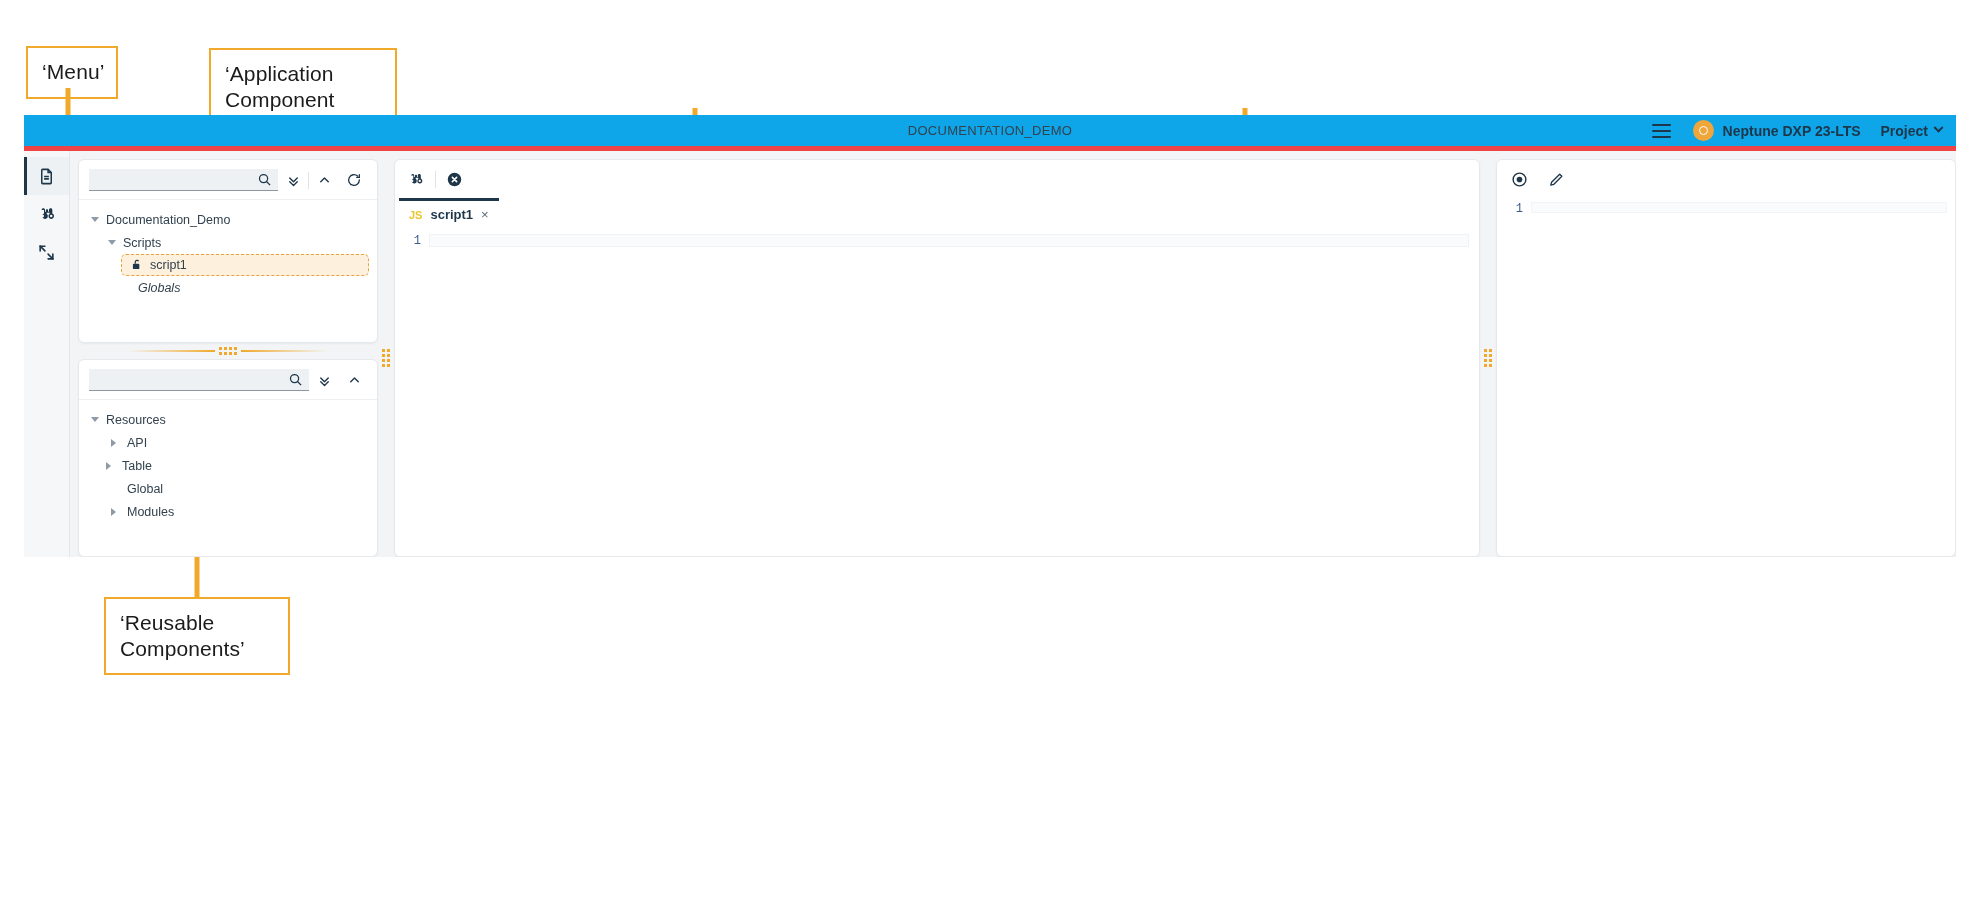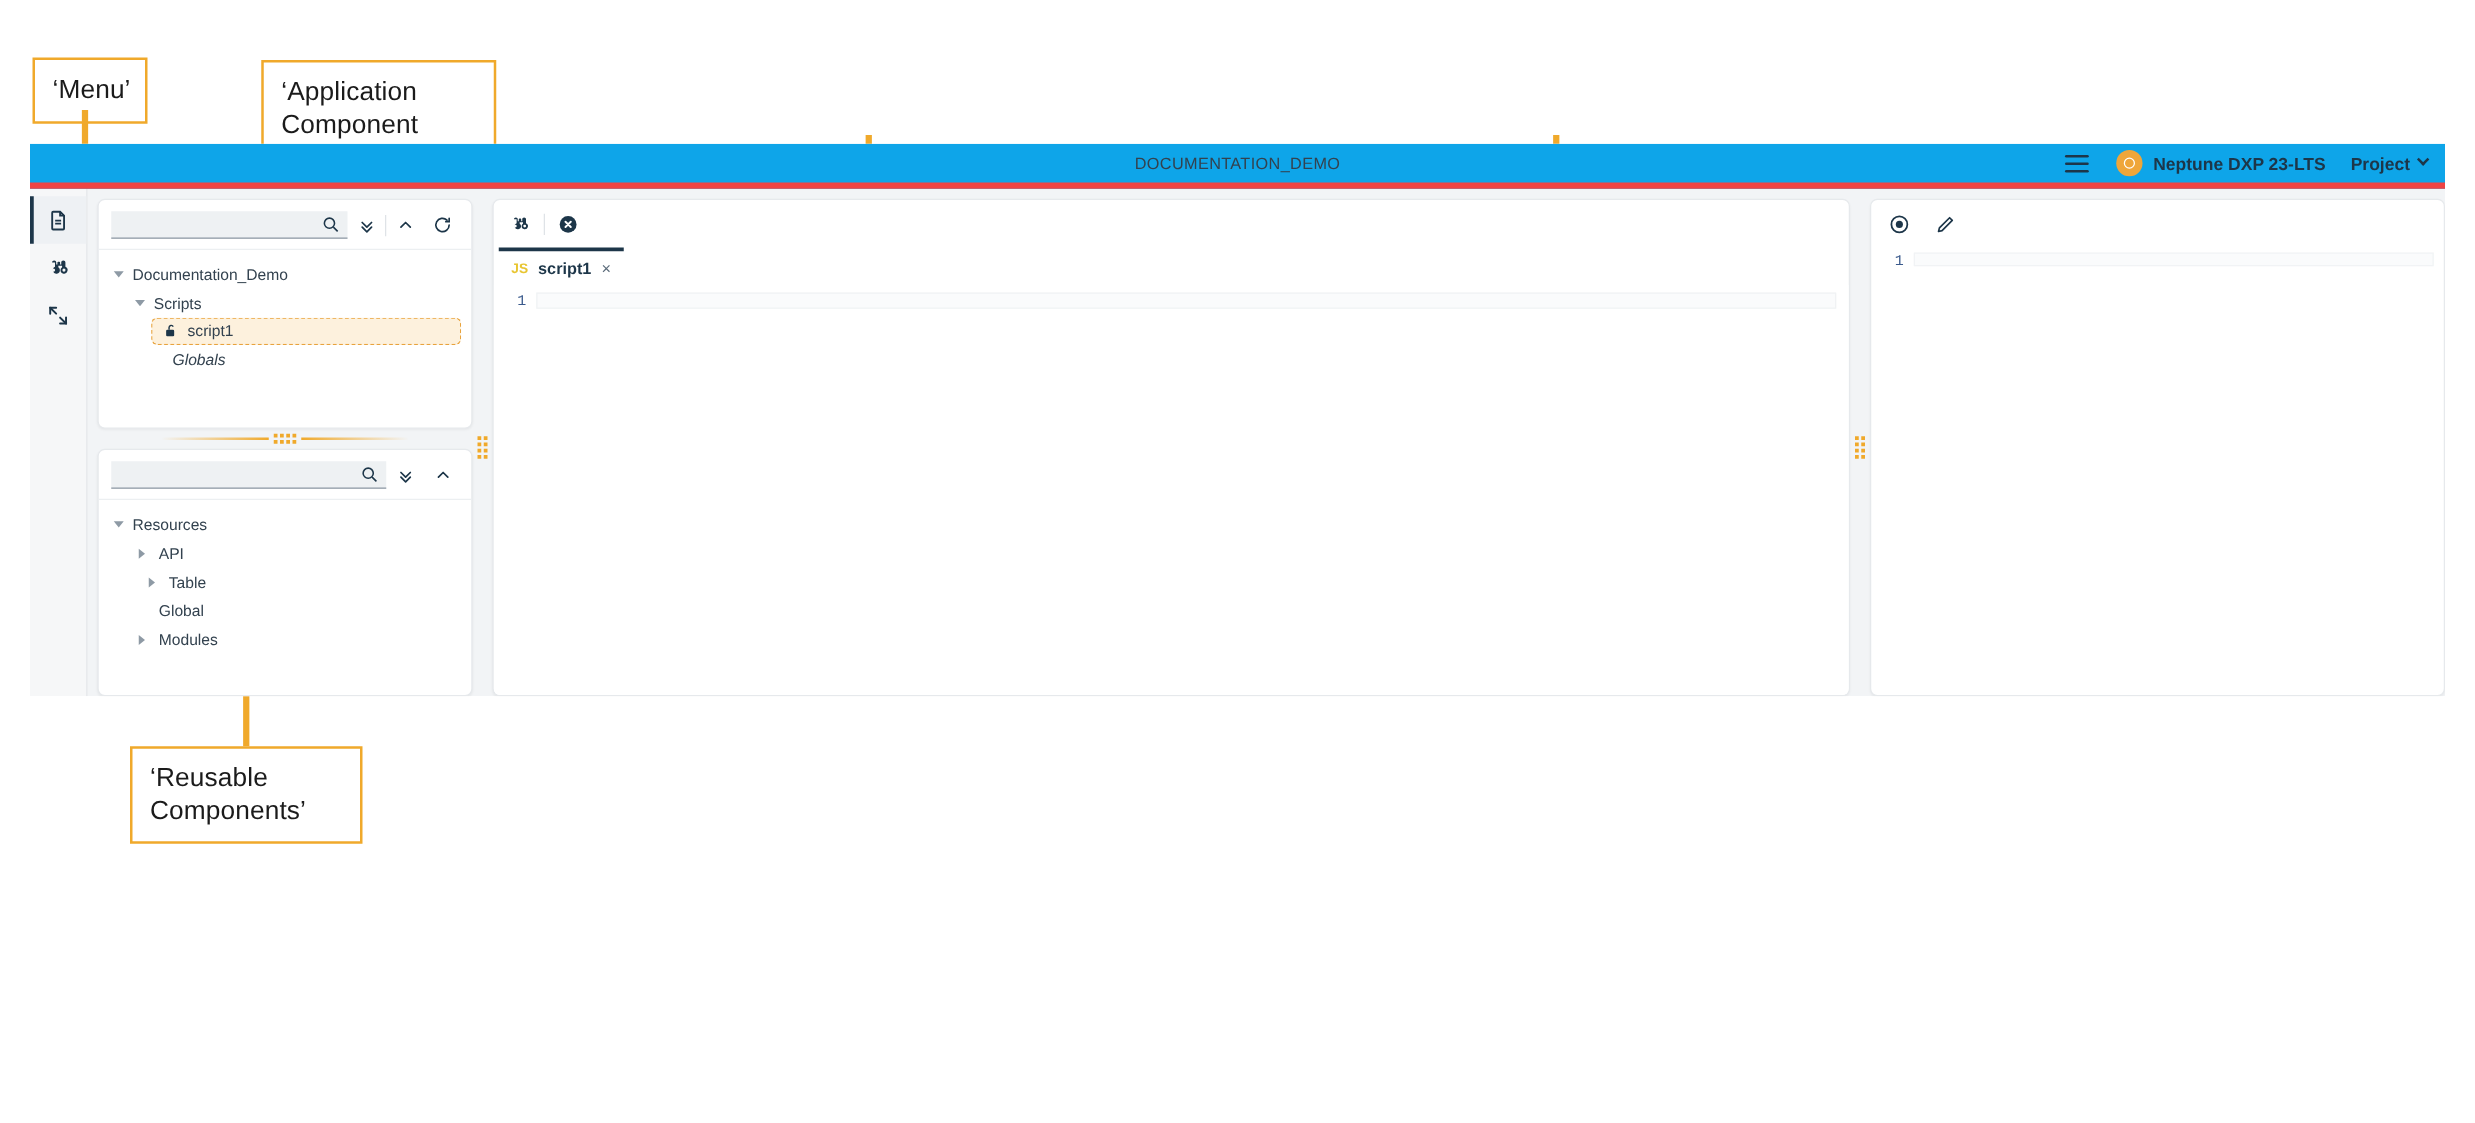--- a/index.html
+++ b/index.html
@@ -345,21 +345,21 @@
                     <i class="down"></i>
                   </span>
                 <span class="lbl">Resources</span>
               </div>
               <div class="node" style="padding-left:26px;">
                 <span class="tw">
                     <i class="right"></i>
                   </span>
                 <span class="lbl" style="margin-left:6px;">API</span>
               </div>
-              <div class="node" style="padding-left:34px;">
+              <div class="node" style="padding-left:21px;">
                 <span class="tw">
                     <i class="right"></i>
                   </span>
                 <span class="lbl" style="margin-left:6px;">Table</span>
               </div>
               <div class="node" style="padding-left:26px;">
                 <span class="tw"></span>
                 <span class="lbl" style="margin-left:6px;">Global</span>
               </div>
               <div class="node" style="padding-left:26px;">

